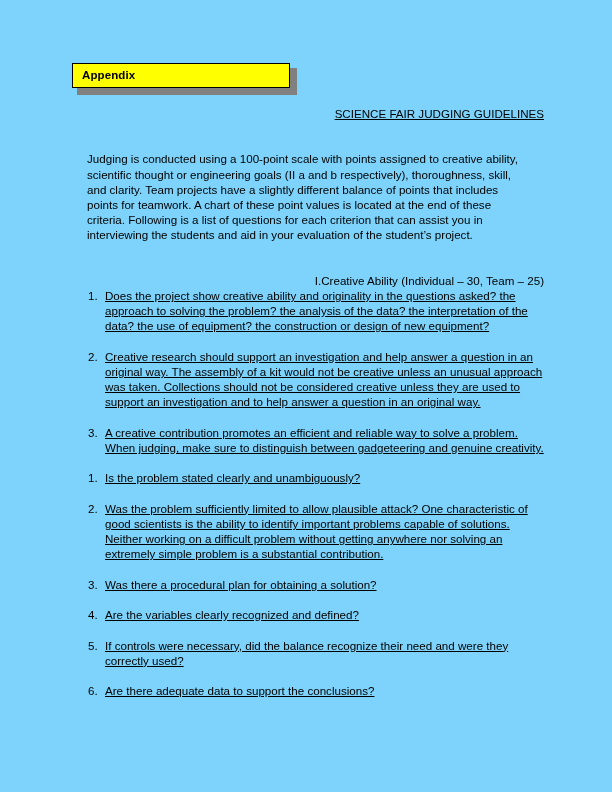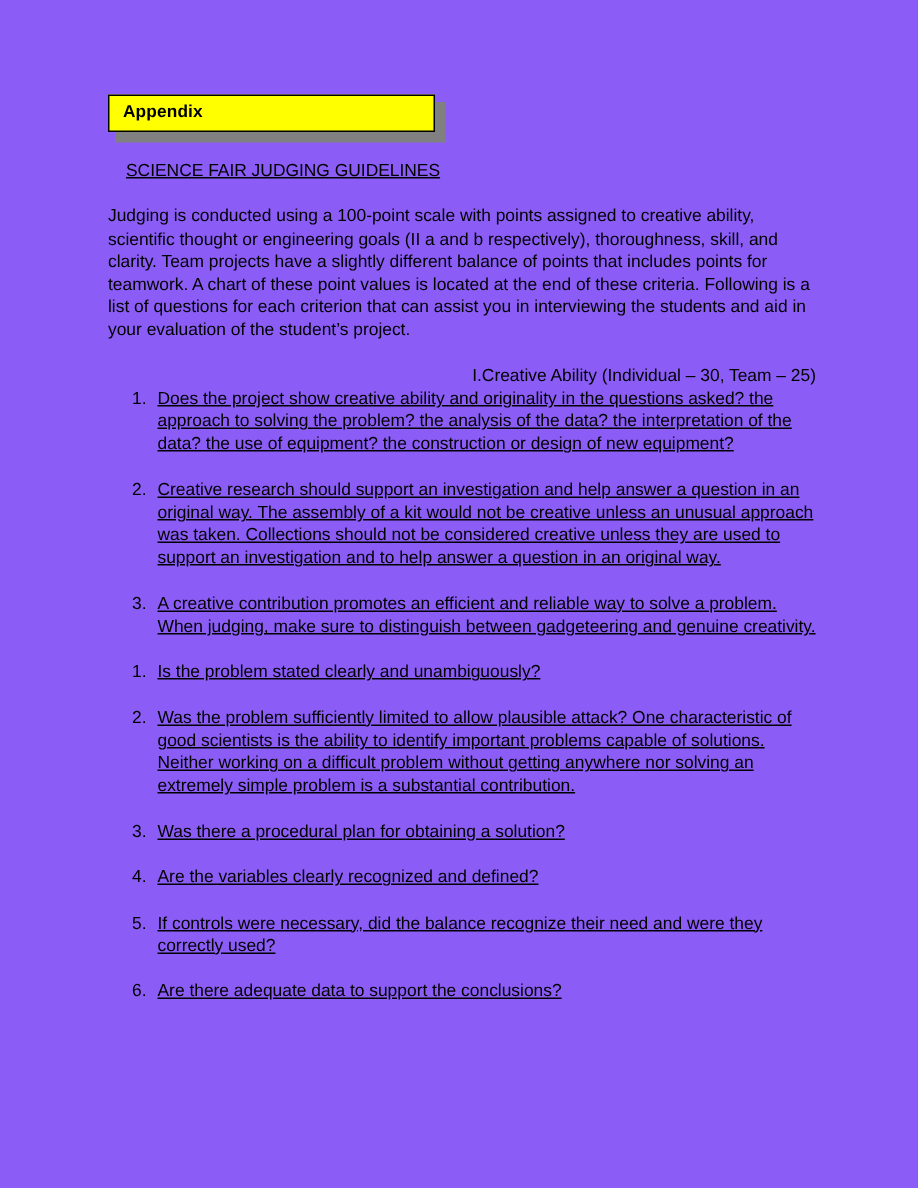--- a/index.html
+++ b/index.html
@@ -13,21 +13,21 @@
     font-family: "Liberation Sans", sans-serif;
     color: #000000;
     position: relative;
     overflow: hidden;
   }
 
   .page {
     position: relative;
     width: 612px;
     height: 792px;
-    background: #8b5cf6;
+    background: #7dd3fc;
   }
 
   
   .appendix-wrap {
     position: absolute;
     left: 72px;
     top: 63px;
     width: 220px;
     height: 27px;
   }
@@ -63,33 +63,33 @@
   .doc {
     position: absolute;
     left: 72px;
     top: 106px;
     width: 472px;
     font-size: 11.6px;
     line-height: 15.2px;
   }
 
   .doc-title {
-    text-align: left;
+    text-align: right;
     text-decoration: underline;
     margin: 0 0 0 0;
     padding-left: 12px;
   }
 
   .section-heading {
     text-decoration: underline;
     margin: 0;
   }
 
   p.intro {
-    margin: 0;
+    margin: 15px;
     text-align: left;
   }
 
   .spacer-line {
     height: 15.2px;
   }
 
   .roman-head {
     margin: 0;
     position: relative;

